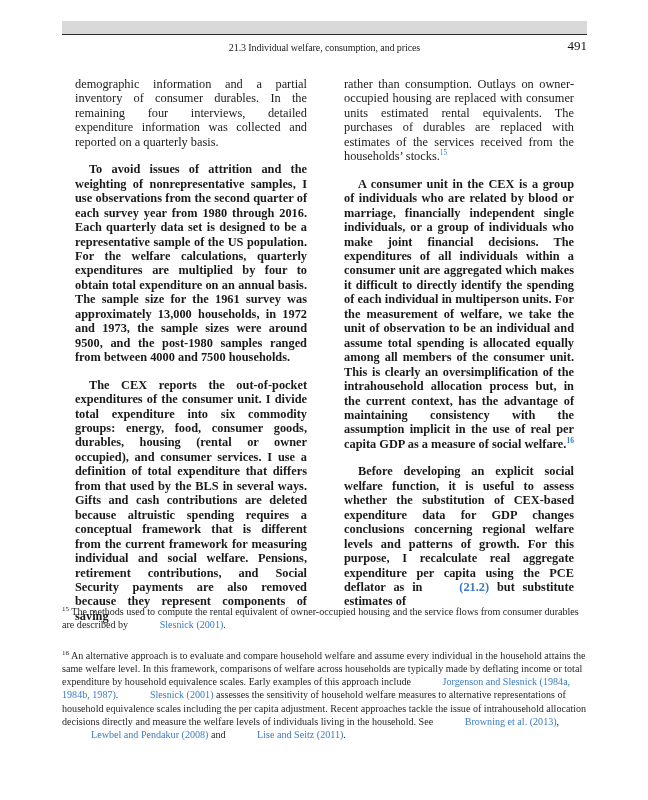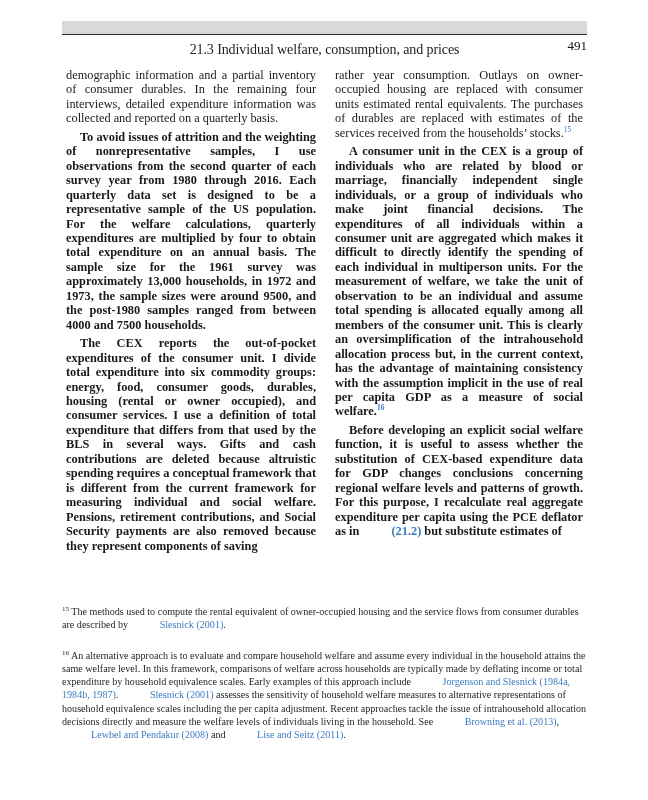--- a/index.html
+++ b/index.html
@@ -2,27 +2,27 @@
 <html><head>
 <meta charset="utf-8">
 <style>
   html, body { margin:0; padding:0; background:#ffffff; }
   body { width:648px; height:800px; position:relative; overflow:hidden;
          font-family:"Liberation Serif","DejaVu Serif",serif; color:#1a1a1a; }
   .header-bar { position:absolute; left:62px; top:21px; width:525px; height:13px;
                 background:#d9d9d9; border-bottom:1.5px solid #2b2b2b; }
   .running-head { position:absolute; left:62px; top:40px; width:525px; height:16px; }
   .running-title { position:absolute; left:0; right:0; top:2px; text-align:center;
-                   font-size:14px; letter-spacing:-0.1px; color:#222; }
+                   font-size:10px; letter-spacing:-0.1px; color:#222; }
   .page-number { position:absolute; right:0; top:-2px; font-size:13px; color:#111; }
   .col { position:absolute; top:64px; width:258px; font-size:12.35px; line-height:14.45px;
          text-align:justify; hyphens:manual; }
   .col.left { left:62px; }
   .col.right { left:331px; width:256px; }
-  .col p { margin:4px; }
+  .col p { margin:13px; }
   .col p.indent { text-indent:14px;font-weight:bold; }
   .sup { font-size:7.5px; vertical-align:super; line-height:0; color:#3a7bbf; }
   .link { color:#3a7bbf;padding-left:29px; }
   .footnotes { position:absolute; left:62px; top:588px; width:525px; font-size:10.1px;
                line-height:13.3px; color:#1f1f1f; }
   .footnotes p { margin:17px 0 3px 0; }
   .fn-num { font-size:7px; vertical-align:super; line-height:0; color:#1f1f1f; }
 </style>
 </head>
 <body>
@@ -33,21 +33,21 @@
   <span class="page-number">491</span>
 </div>
 
 <div class="col left">
   <p>demographic information and a partial inventory of consumer durables. In the remaining four interviews, detailed expenditure information was collected and reported on a quarterly basis.</p>
   <p class="indent">To avoid issues of attrition and the weighting of nonrepresentative samples, I use observations from the second quarter of each survey year from 1980 through 2016. Each quarterly data set is designed to be a representative sample of the US population. For the welfare calculations, quarterly expenditures are multiplied by four to obtain total expenditure on an annual basis. The sample size for the 1961 survey was approximately 13,000 households, in 1972 and 1973, the sample sizes were around 9500, and the post-1980 samples ranged from between 4000 and 7500 households.</p>
   <p class="indent">The CEX reports the out-of-pocket expenditures of the consumer unit. I divide total expenditure into six commodity groups: energy, food, consumer goods, durables, housing (rental or owner occupied), and consumer services. I use a definition of total expenditure that differs from that used by the BLS in several ways. Gifts and cash contributions are deleted because altruistic spending requires a conceptual framework that is different from the current framework for measuring individual and social welfare. Pensions, retirement contributions, and Social Security payments are also removed because they represent components of saving</p>
 </div>
 
 <div class="col right">
-  <p><span>rather year consumption. Outlays on owner-occupied housing are replaced with consumer units estimated rental equivalents. The purchases of durables are replaced with estimates of the services received from the households’ stocks.</span><a class="sup">15</a></p>
+  <p><span>rather than consumption. Outlays on owner-occupied housing are replaced with consumer units estimated rental equivalents. The purchases of durables are replaced with estimates of the services received from the households’ stocks.</span><a class="sup">15</a></p>
   <p class="indent"><span>A consumer unit in the CEX is a group of individuals who are related by blood or marriage, financially independent single individuals, or a group of individuals who make joint financial decisions. The expenditures of all individuals within a consumer unit are aggregated which makes it difficult to directly identify the spending of each individual in multiperson units. For the measurement of welfare, we take the unit of observation to be an individual and assume total spending is allocated equally among all members of the consumer unit. This is clearly an oversimplification of the intrahousehold allocation process but, in the current context, has the advantage of maintaining consistency with the assumption implicit in the use of real per capita GDP as a measure of social welfare.</span><a class="sup">16</a></p>
   <p class="indent"><span>Before developing an explicit social welfare function, it is useful to assess whether the substitution of CEX-based expenditure data for GDP changes conclusions concerning regional welfare levels and patterns of growth. For this purpose, I recalculate real aggregate expenditure per capita using the PCE deflator as in </span><a class="link">(21.2)</a><span> but substitute estimates of</span></p>
 </div>
 
 <div class="footnotes">
   <p><span class="fn-num">15</span><span> The methods used to compute the rental equivalent of owner-occupied housing and the service flows from consumer durables are described by </span><a class="link">Slesnick (2001)</a><span>.</span></p>
   <p><span class="fn-num">16</span><span> An alternative approach is to evaluate and compare household welfare and assume every individual in the household attains the same welfare level. In this framework, comparisons of welfare across households are typically made by deflating income or total expenditure by household equivalence scales. Early examples of this approach include </span><a class="link">Jorgenson and Slesnick (1984a, 1984b, 1987)</a><span>. </span><a class="link">Slesnick (2001)</a><span> assesses the sensitivity of household welfare measures to alternative representations of household equivalence scales including the per capita adjustment. Recent approaches tackle the issue of intrahousehold allocation decisions directly and measure the welfare levels of individuals living in the household. See </span><a class="link">Browning et al. (2013)</a><span>, </span><a class="link">Lewbel and Pendakur (2008)</a><span> and </span><a class="link">Lise and Seitz (2011)</a><span>.</span></p>
 </div>
 
 </body></html>

